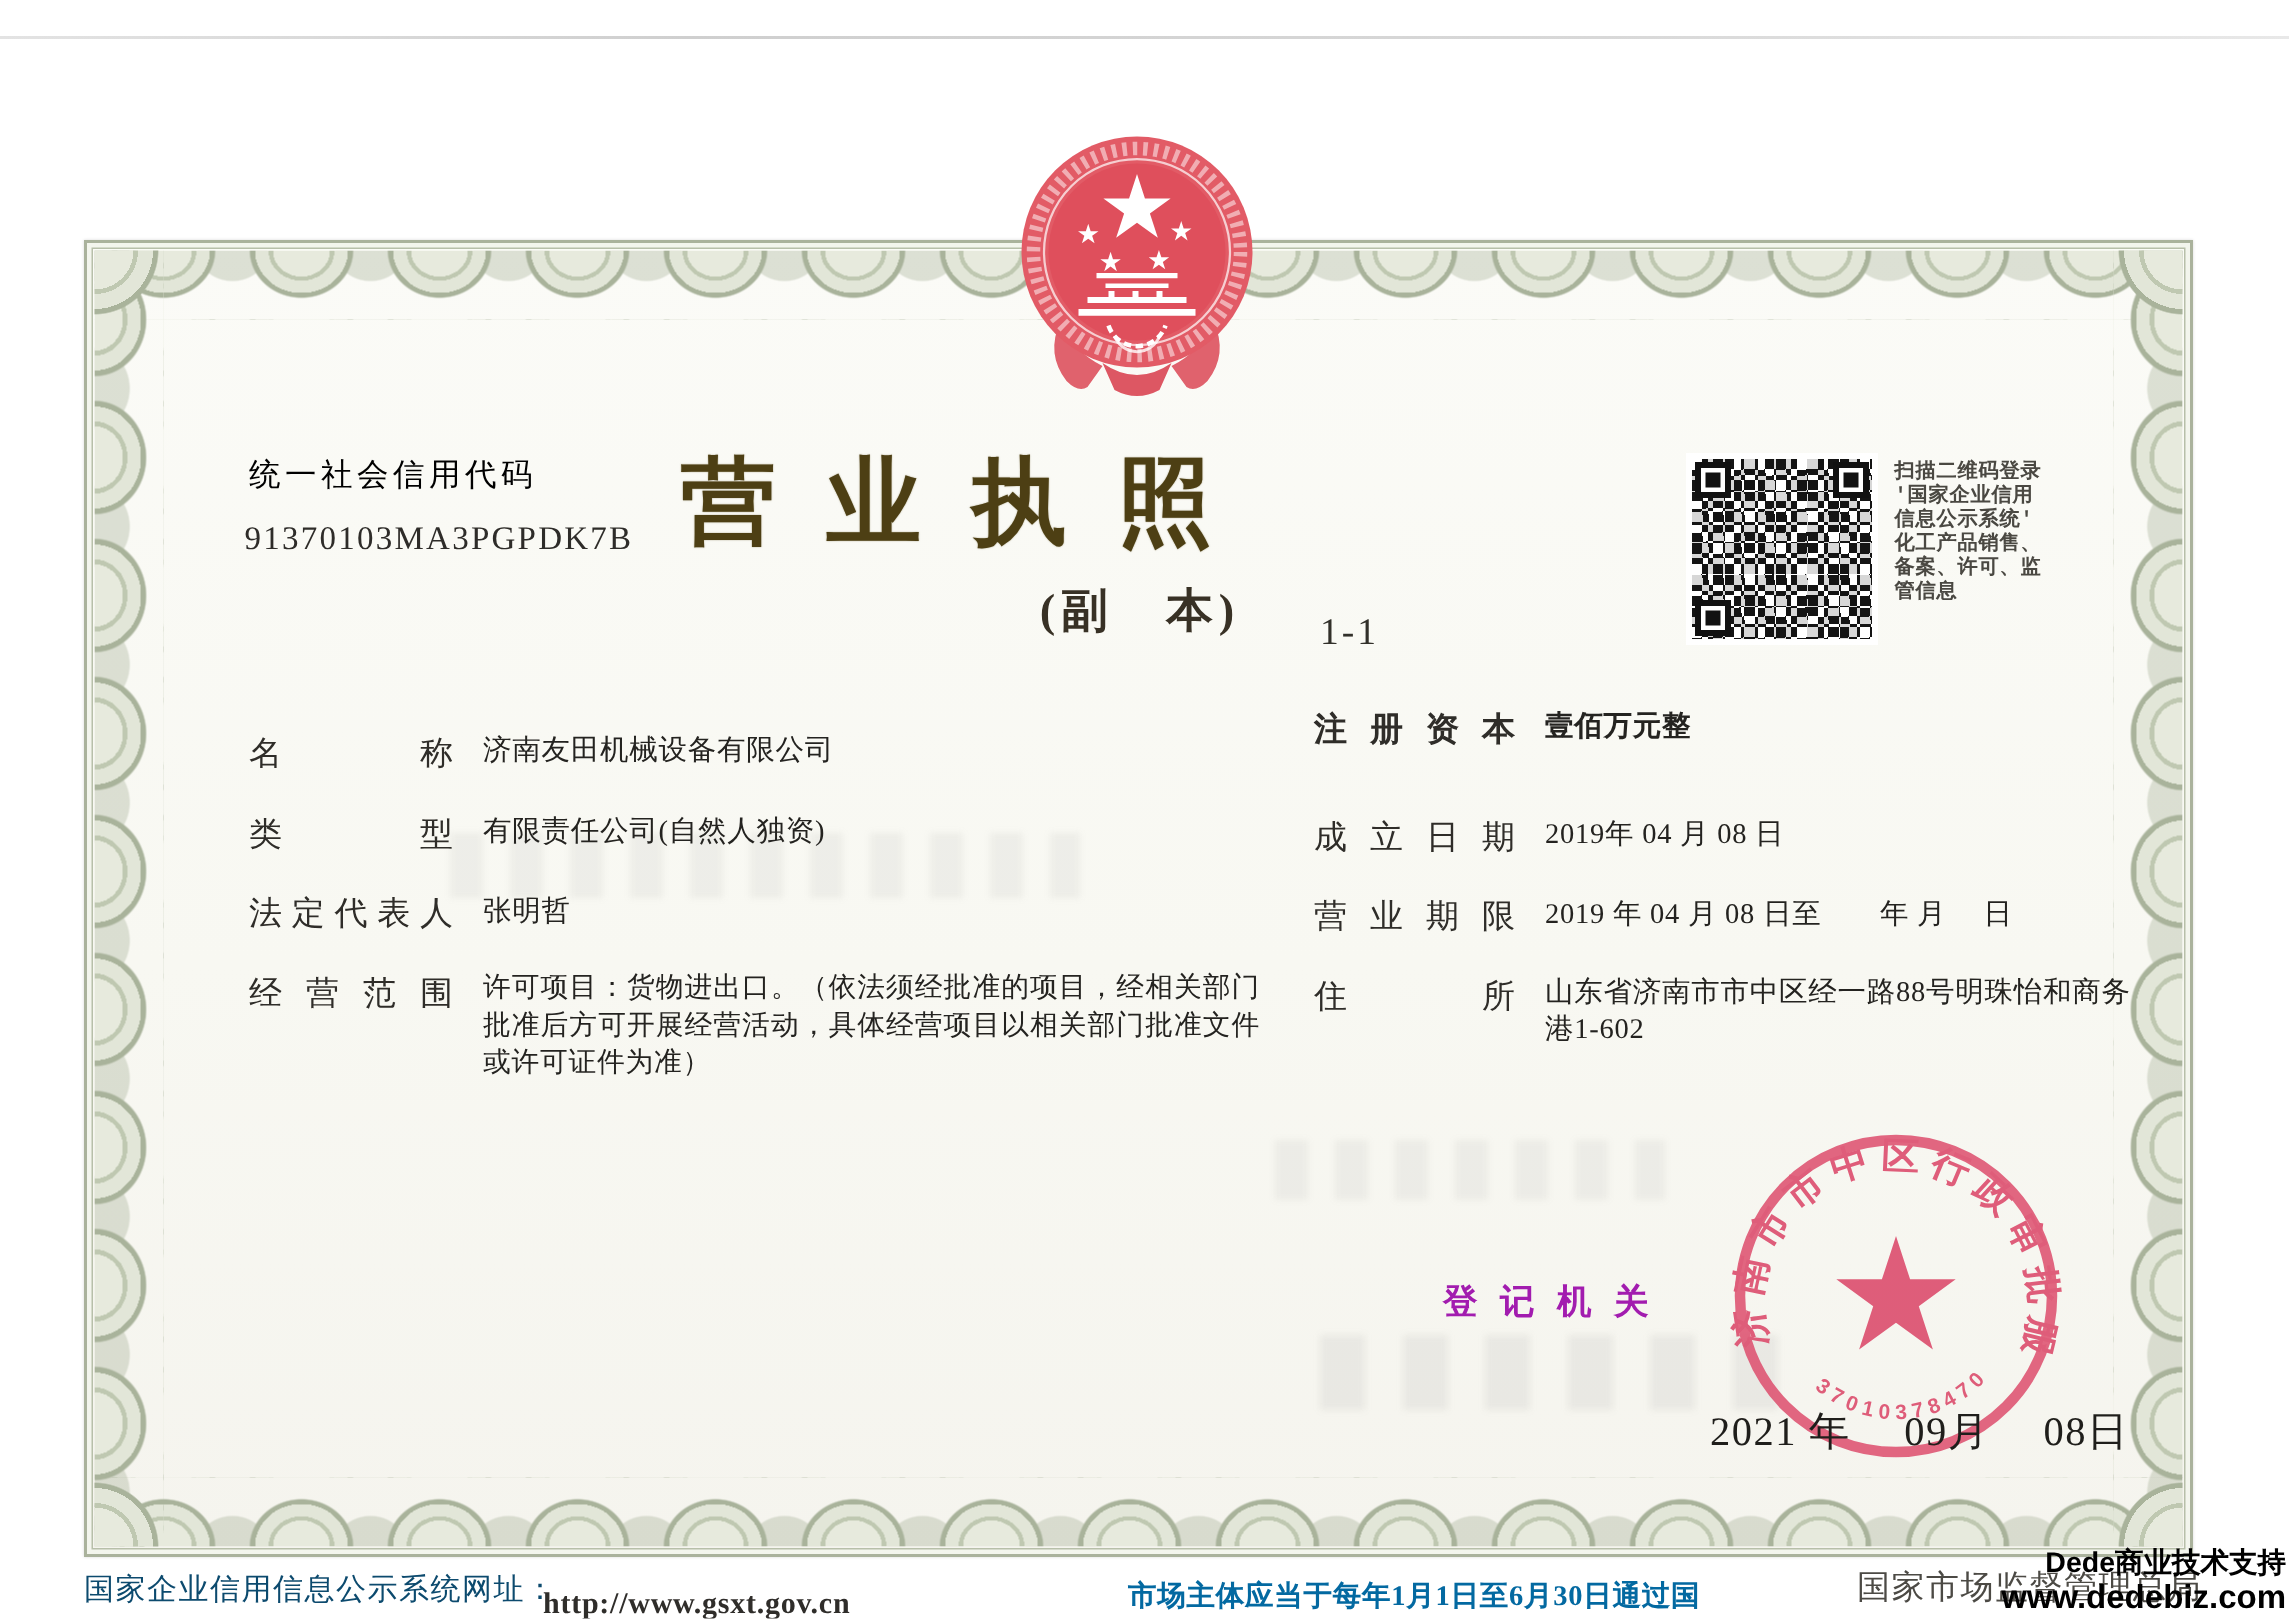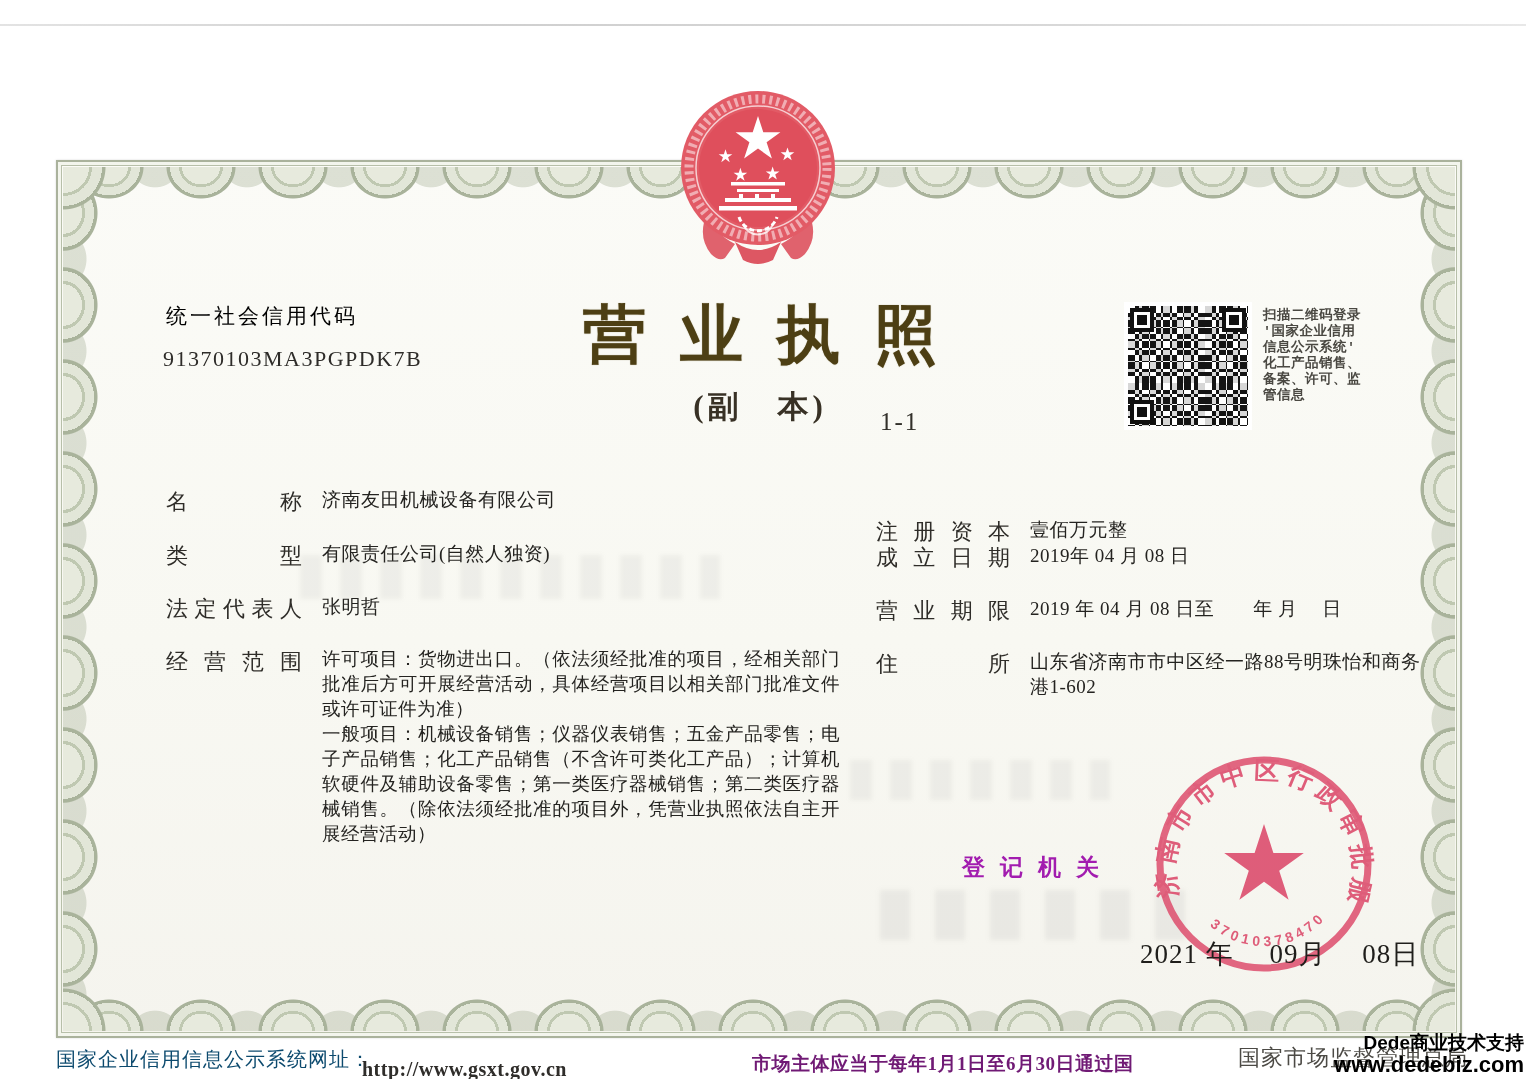--- a/index.html
+++ b/index.html
@@ -42,21 +42,21 @@
     background-size:46px 92px,46px 92px;background-position:0 0,0 46px;background-repeat:repeat-y;}
   .corner{width:48px;height:48px;}
   .c-tl{left:5px;top:5px;background:radial-gradient(circle at 0 0,#e7eadd 0 26px,#bfc8b1 26px 29px,#e2e6d8 29px 39px,#a9b39b 39px 42px,rgba(255,255,255,0) 43px);}
   .c-tr{right:5px;top:5px;background:radial-gradient(circle at 100% 0,#e7eadd 0 26px,#bfc8b1 26px 29px,#e2e6d8 29px 39px,#a9b39b 39px 42px,rgba(255,255,255,0) 43px);}
   .c-bl{left:5px;bottom:5px;background:radial-gradient(circle at 0 100%,#e7eadd 0 26px,#bfc8b1 26px 29px,#e2e6d8 29px 39px,#a9b39b 39px 42px,rgba(255,255,255,0) 43px);}
   .c-br{right:5px;bottom:5px;background:radial-gradient(circle at 100% 100%,#e7eadd 0 26px,#bfc8b1 26px 29px,#e2e6d8 29px 39px,#a9b39b 39px 42px,rgba(255,255,255,0) 43px);}
   
   .emblem{left:679px;top:86px;width:158px;height:178px;z-index:5;}
   .credit-label{left:166px;top:302px;font-size:21px;letter-spacing:3px;color:#000000;}
   .credit-code{left:163px;top:346px;font-size:22px;letter-spacing:1.5px;color:#2e2c29;}
-  .title{left:420px;top:292px;width:680px;text-align:center;
+  .title{left:420px;top:292px;width:680px;text-align:left;
     font-family:"Liberation Sans","DejaVu Sans",sans-serif;
     font-size:63px;font-weight:bold;letter-spacing:34px;text-indent:34px;color:#4d3f14;
     text-shadow:0 0 1px rgba(90,75,25,.6);}
   .subtitle{left:640px;top:386px;width:240px;text-align:center;font-size:31px;font-weight:bold;letter-spacing:4px;color:#383125;}
   .page-no{left:880px;top:408px;font-size:25px;color:#32302a;letter-spacing:2px;}
   
   .qr{left:1128px;top:306px;width:120px;height:120px;background-color:#fff;
     background-image:
       repeating-conic-gradient(#141414 0 25%,#ffffff 0 50%),
       repeating-conic-gradient(#141414 0 25%,#ffffff 0 50%);
@@ -76,21 +76,21 @@
   .scope .fval{width:518px;font-size:18.5px;line-height:25px;text-align:justify;}
   .addr .fval{width:400px;line-height:25px;}
   .reg-label{left:962px;top:852px;font-size:23px;letter-spacing:15px;color:#a21caf;font-weight:bold;z-index:3;}
   .reg-date{left:1140px;top:936px;font-size:27px;color:#1f1e1b;letter-spacing:1px;z-index:6;}
   
   .seal{left:1148px;top:748px;width:232px;height:232px;z-index:4;opacity:.92;}
   
   .foot{color:#0c4a6e;}
   .f-left{left:56px;top:1046px;font-size:20px;letter-spacing:1px;}
   .f-url{left:362px;top:1058px;font-size:20px;font-weight:bold;letter-spacing:.5px;color:#2f2d2a;}
-  .f-mid{left:752px;top:1051px;font-size:19px;font-weight:bold;letter-spacing:.5px;color:#701a75;}
+  .f-mid{left:752px;top:1051px;font-size:19px;font-weight:bold;letter-spacing:.5px;color:#0369a1;}
   .f-right{left:1238px;top:1043px;font-size:22px;font-weight:normal;color:#4c4a45;letter-spacing:1px;}
   .wm{right:2px;top:1032px;text-align:right;z-index:9;color:#000;font-family:"Liberation Sans","DejaVu Sans",sans-serif;}
   .wm .l1{font-size:19px;font-weight:bold;line-height:21px;}
   .wm .l2{font-size:22px;font-weight:bold;line-height:24px;}
   
   .ghost{background:repeating-linear-gradient(90deg,rgba(120,120,120,.08) 0 22px,rgba(255,255,255,0) 22px 40px);filter:blur(2px);}
   .g1{left:300px;top:555px;width:420px;height:44px;}
   .g2{left:850px;top:760px;width:260px;height:40px;}
   .g3{left:880px;top:890px;width:330px;height:50px;background:repeating-linear-gradient(90deg,rgba(110,110,110,.09) 0 30px,rgba(255,255,255,0) 30px 55px);filter:blur(2.5px);}
 </style>
@@ -170,25 +170,24 @@
   <span class="fval">有限责任公司(自然人独资)</span>
 </div>
 <div class="row l-col" style="left:166px;top:594px;">
   <span class="jlabel">法定代表人</span>
   <span class="fval">张明哲</span>
 </div>
 <div class="row l-col scope" style="left:166px;top:647px;">
   <span class="jlabel">经营范围</span>
   <span class="fval">
     <span>许可项目：货物进出口。（依法须经批准的项目，经相关部门批准后方可开展经营活动，具体经营项目以相关部门批准文件或许可证件为准）</span><br>
-    <span>一般项目：机械设备销售；仪器仪表销售；五金产品零售；电子产品销售；化工产品销售（不含许可类化工产品）；计算机软硬件及辅助设备零售；第一类医疗器械销售；第二类医疗器械销售。（除依法须经批准的项目外，凭营业执照依法自主开展经营活动）</span>
   </span>
 </div>
 
-<div class="row r-col" style="left:876px;top:517px;">
+<div class="row r-col" style="left:876px;top:471px;font-weight:bold;">
   <span class="jlabel">注册资本</span>
   <span class="fval">壹佰万元整</span>
 </div>
 <div class="row r-col" style="left:876px;top:543px;">
   <span class="jlabel">成立日期</span>
   <span class="fval">2019年  04  月 08  日</span>
 </div>
 <div class="row r-col" style="left:876px;top:596px;">
   <span class="jlabel">营业期限</span>
   <span class="fval">2019 年 04  月 08  日至　　年  月　 日</span>

